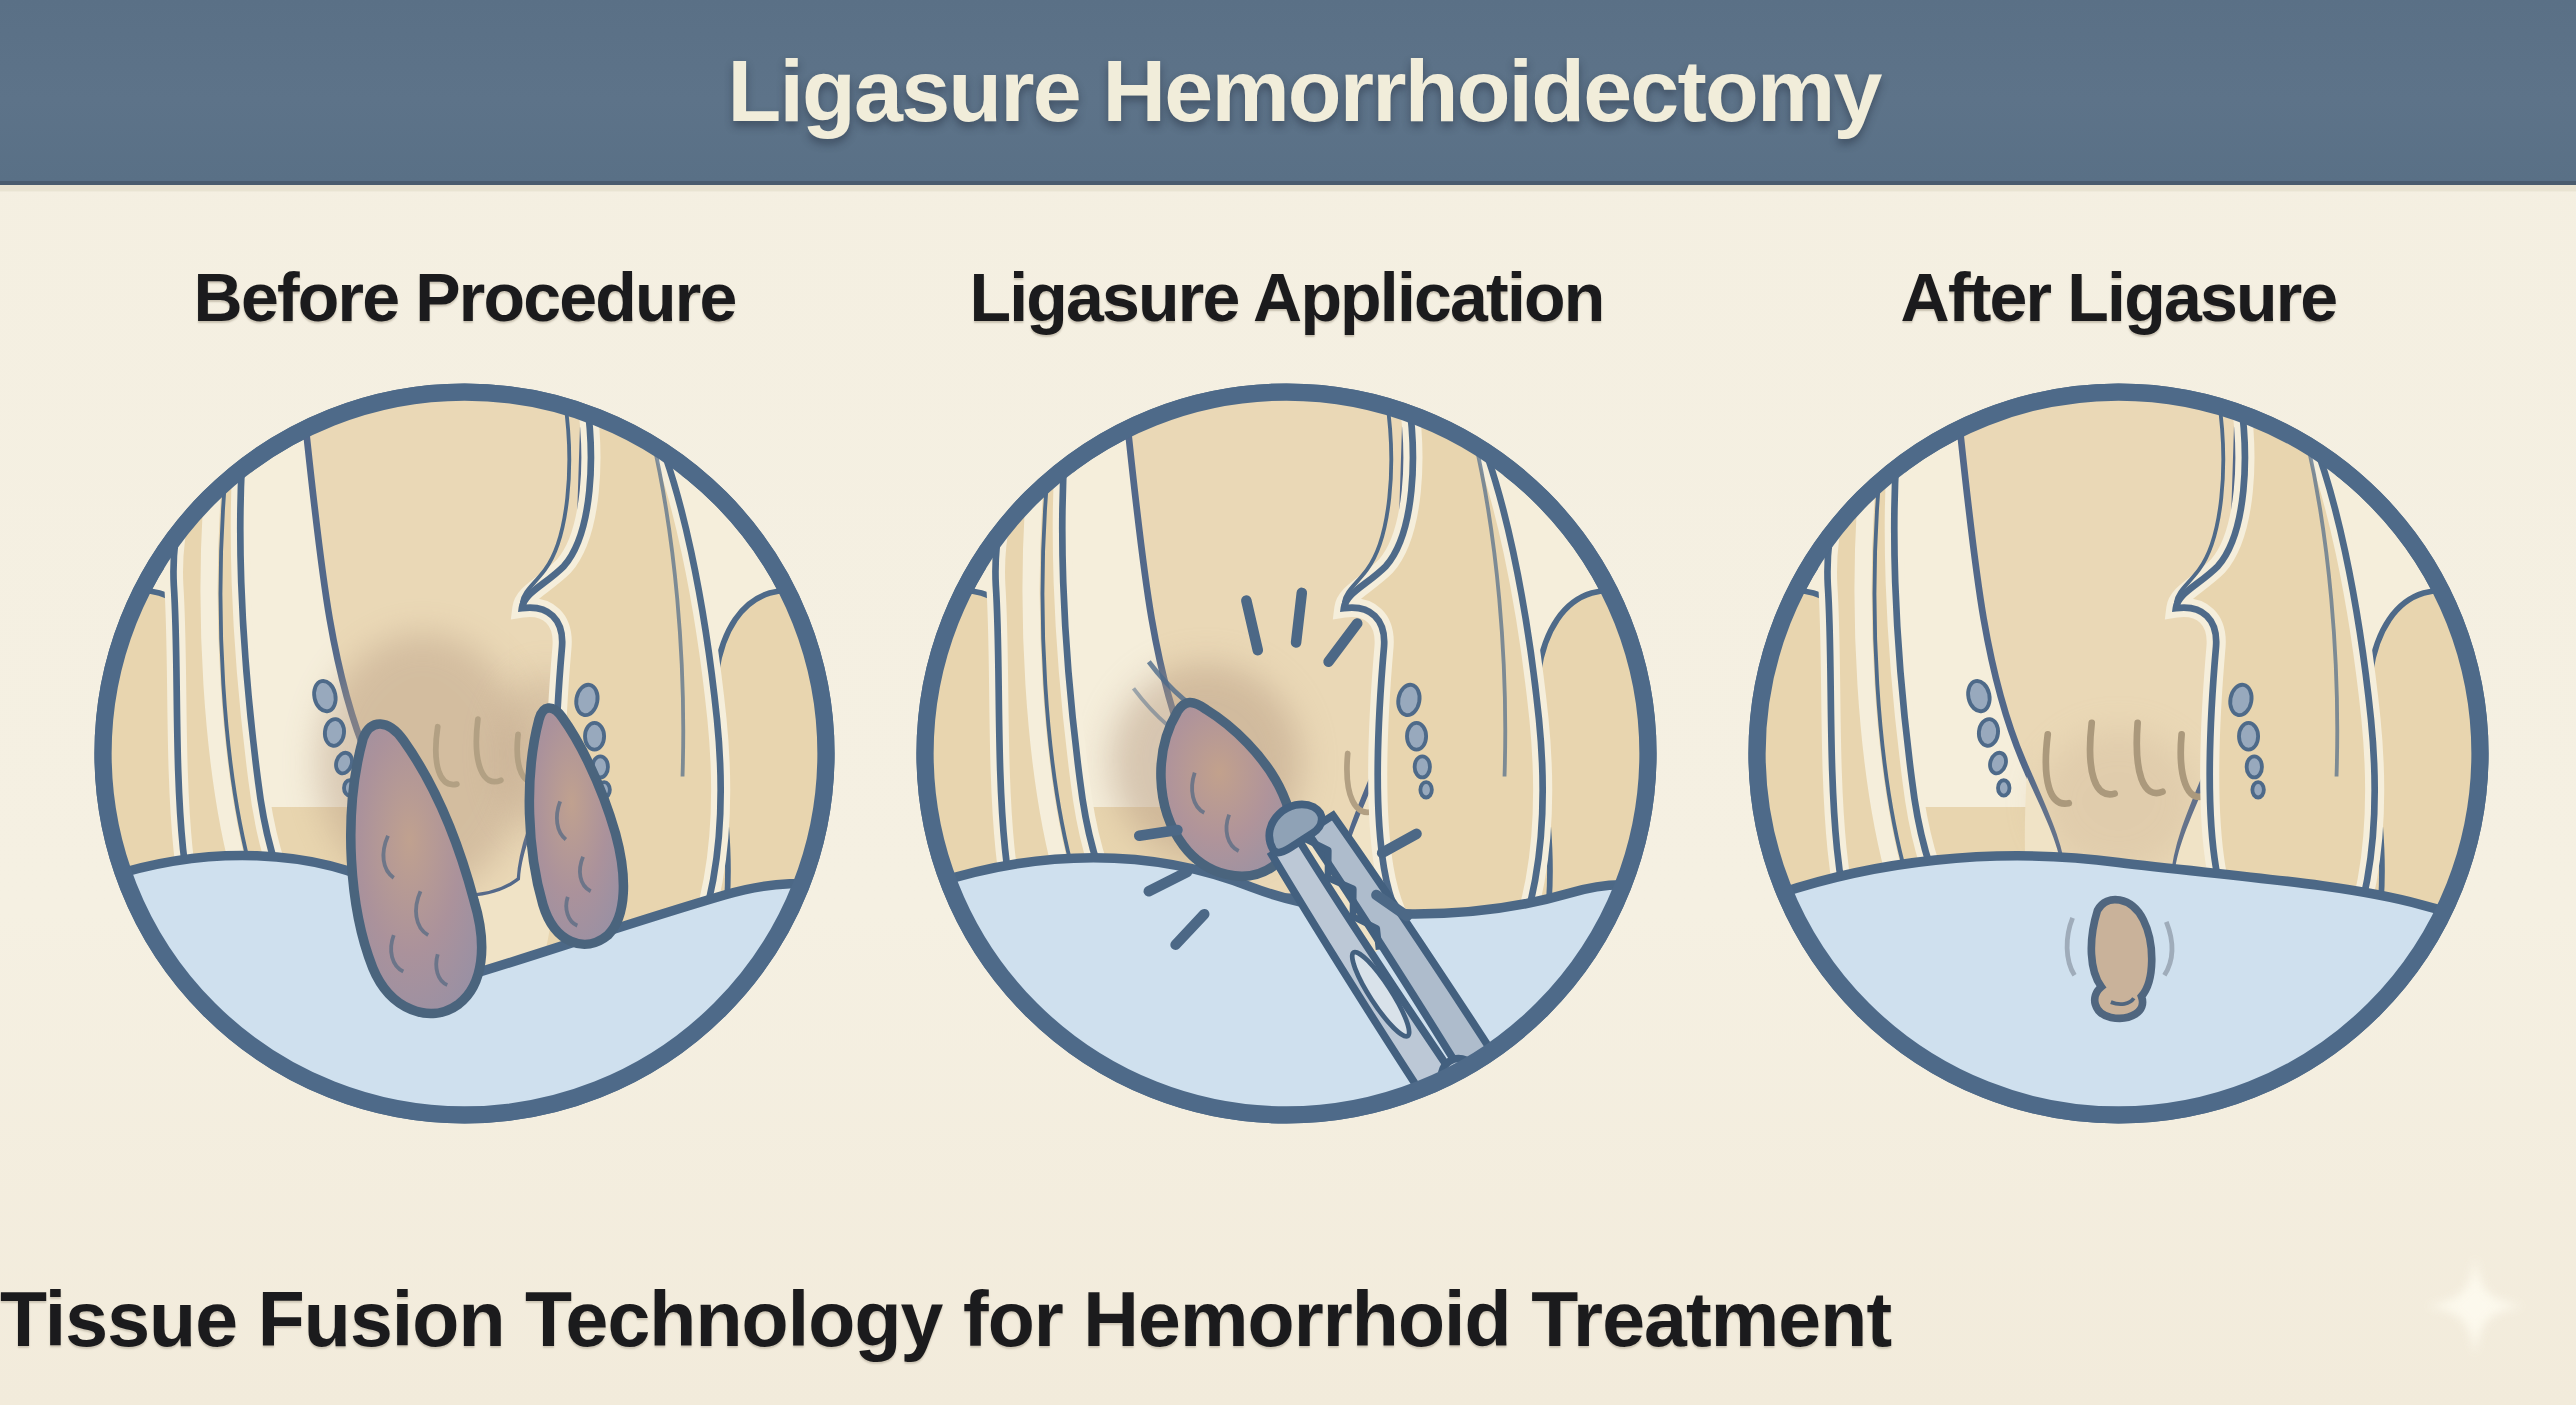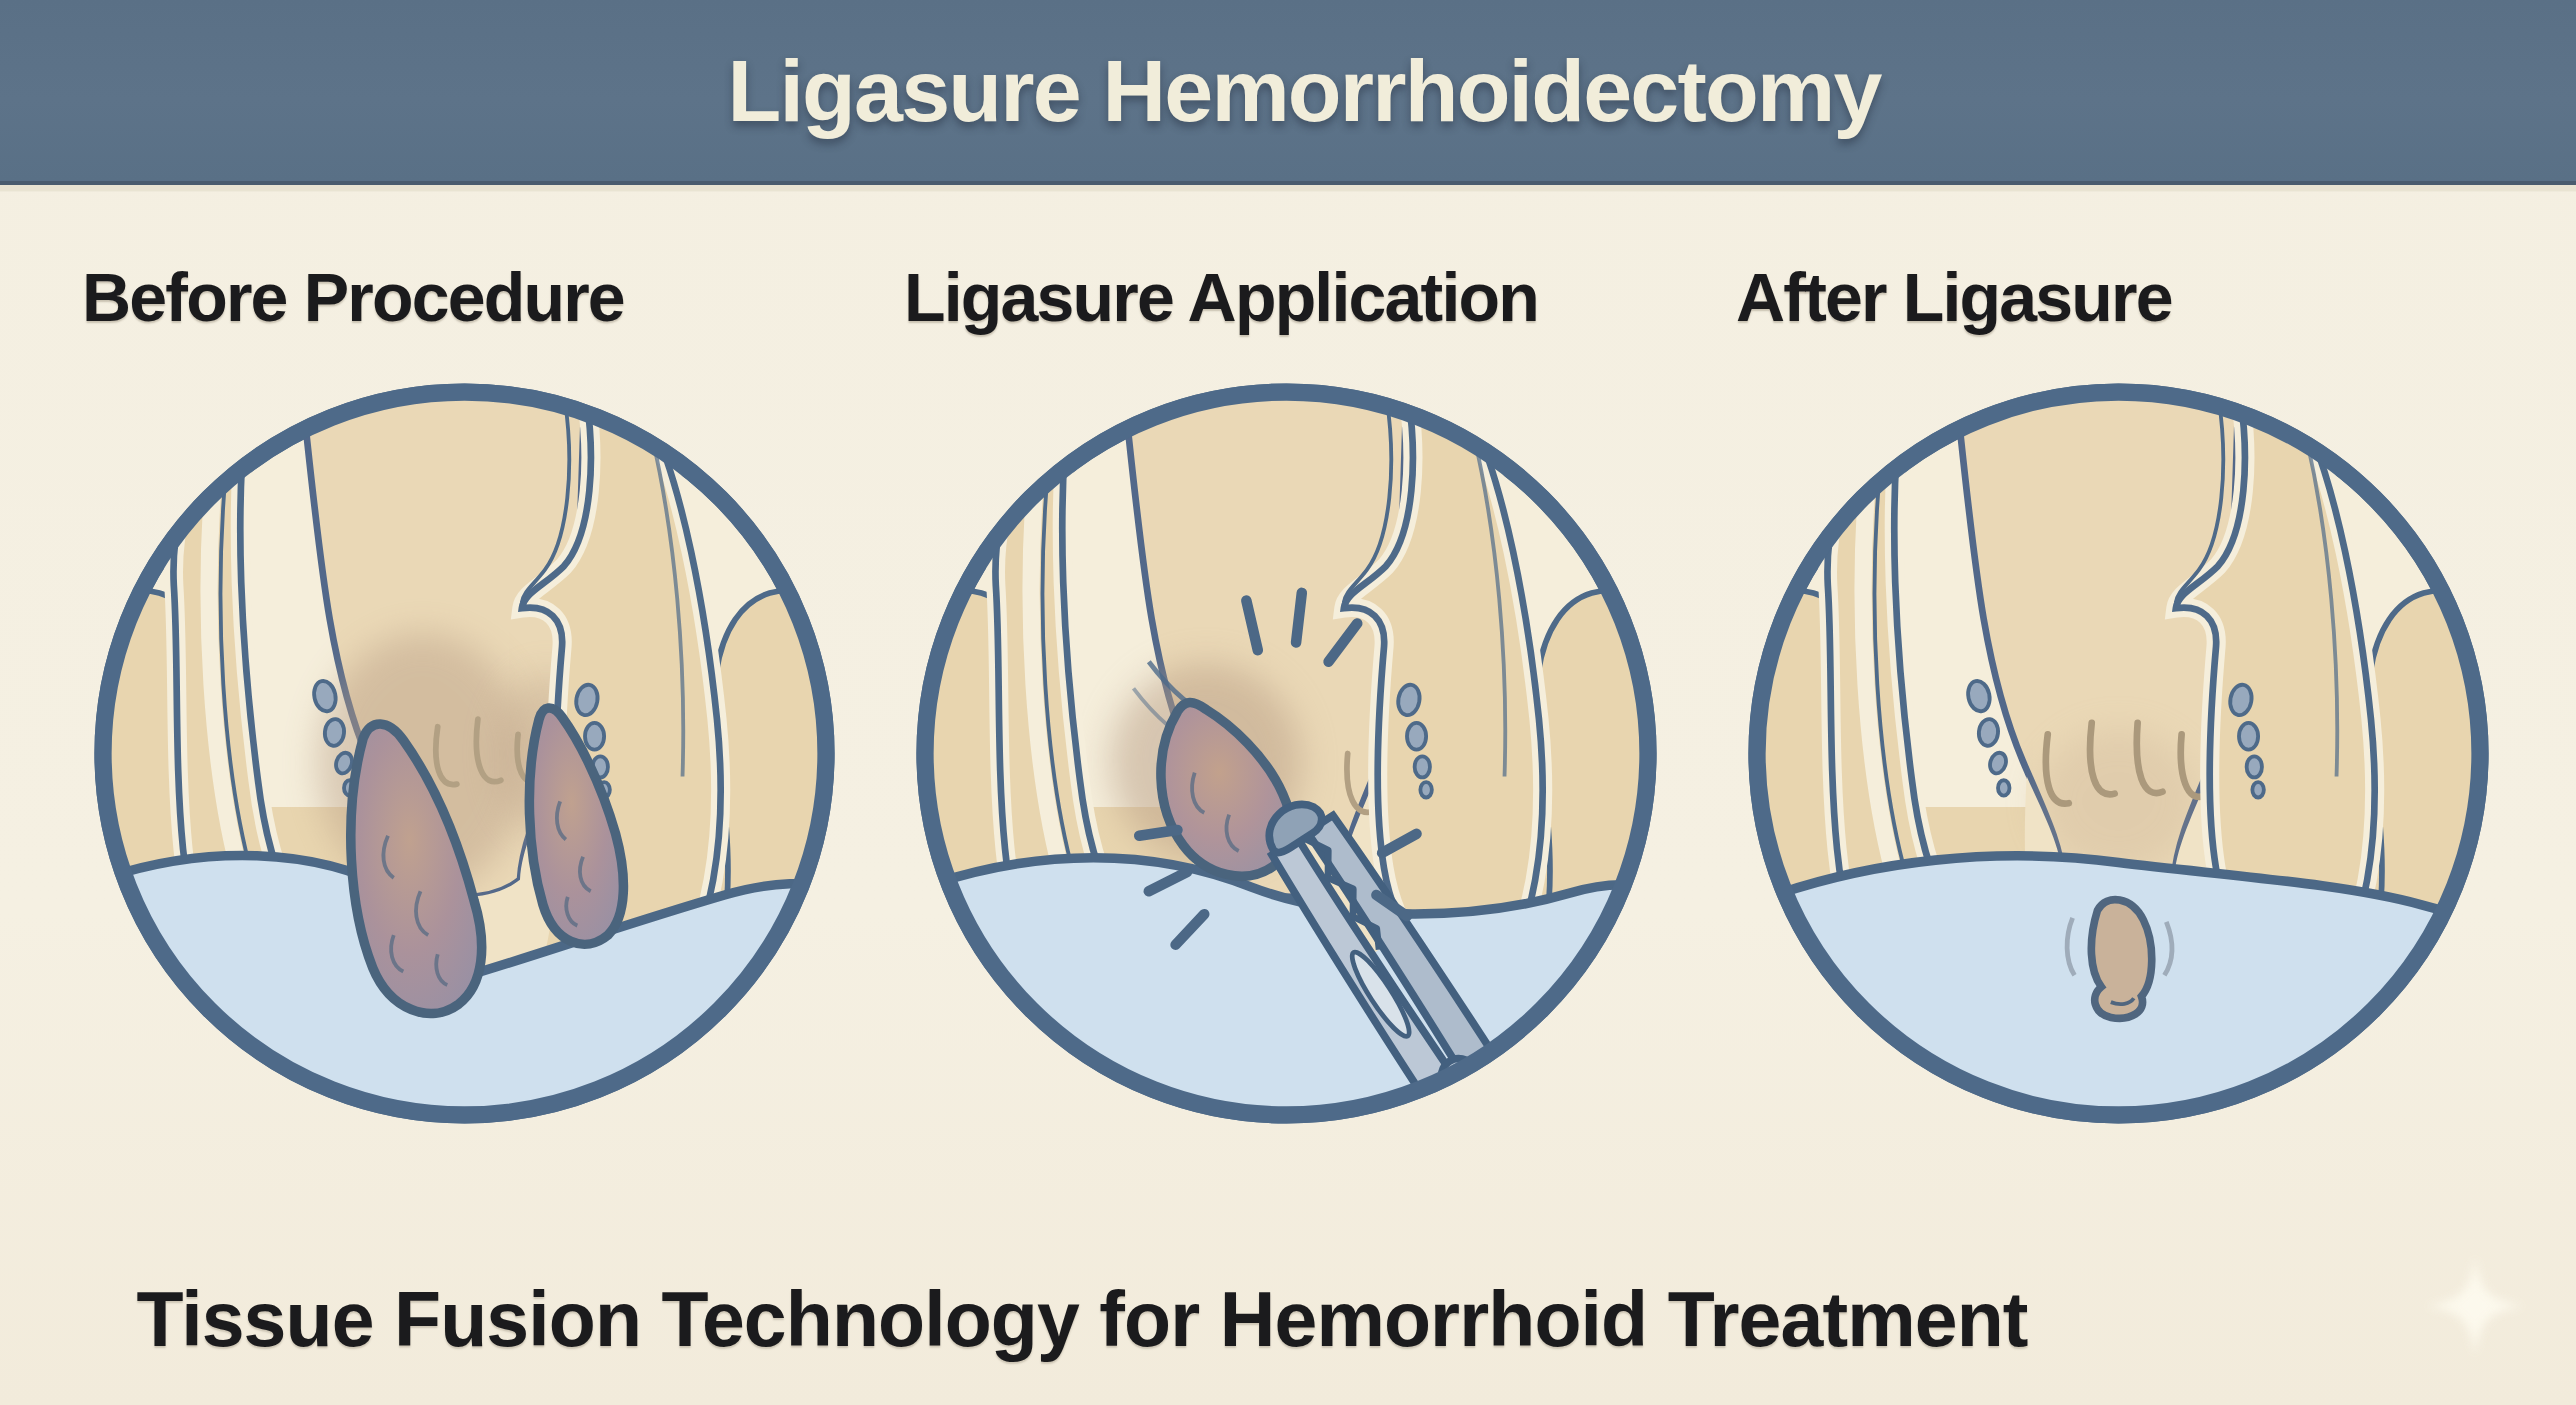--- a/index.html
+++ b/index.html
@@ -36,21 +36,21 @@
     letter-spacing: -1.8px;
     color: #f1edda;
     text-shadow: 0 4.6px 8.2px rgba(30, 40, 55, 0.45);
   }
   .panel-label {
     position: absolute;
     top: 247px;
     height: 101px;
     width: 765px;
     line-height: 101px;
-    text-align: left;
+    text-align: center;
     font-size: 68px;
     font-weight: bold;
     letter-spacing: -1.8px;
     color: #1b1b1d;
     text-shadow: 0 1.8px 1.8px rgba(120,110,90,0.35);
   }
   .illus-box {
     position: absolute;
     top: 371px;
     width: 765px;
@@ -59,21 +59,21 @@
   .illus-box svg { width: 100%; height: 100%; display: block; }
   .col-1 { left: 82px; }
   .col-2 { left: 904px; }
   .col-3 { left: 1736px; }
   .footer-caption {
     position: absolute;
     left: 0; top: 1268px;
     width: 2164px;
     height: 102px;
     line-height: 102px;
-    text-align: center;
+    text-align: left;
     font-size: 77px;
     font-weight: bold;
     letter-spacing: -0.9px;
     color: #1b1b1d;
     text-shadow: 0 1.8px 1.8px rgba(120,110,90,0.3);
   }
   .sparkle {
     position: absolute;
     left: 2424px;
     top: 1255px;

